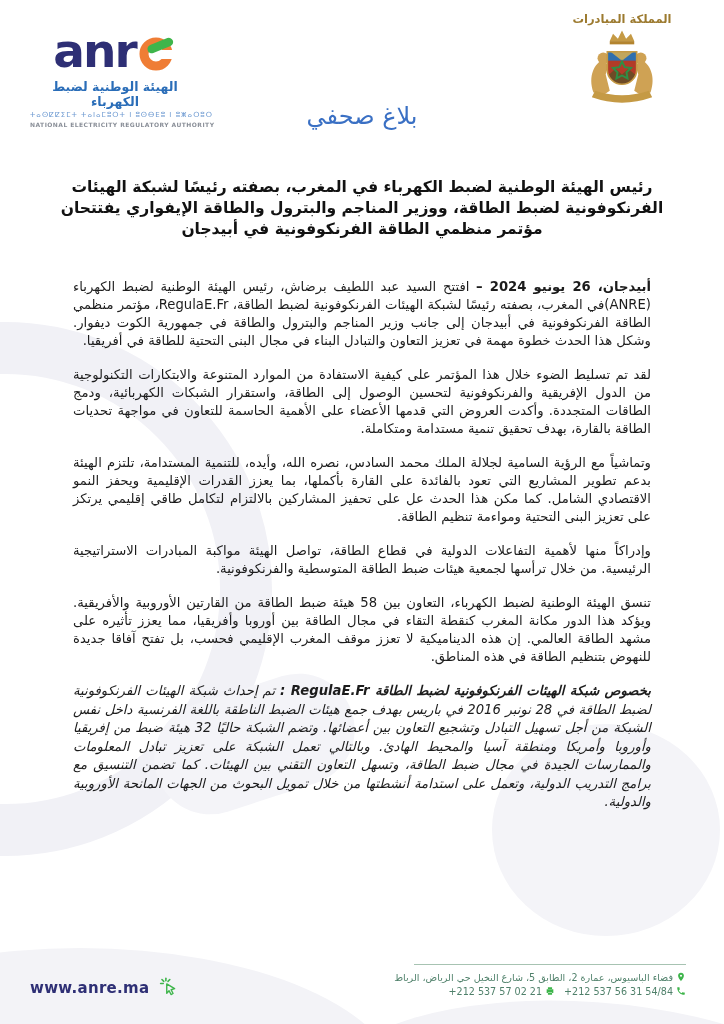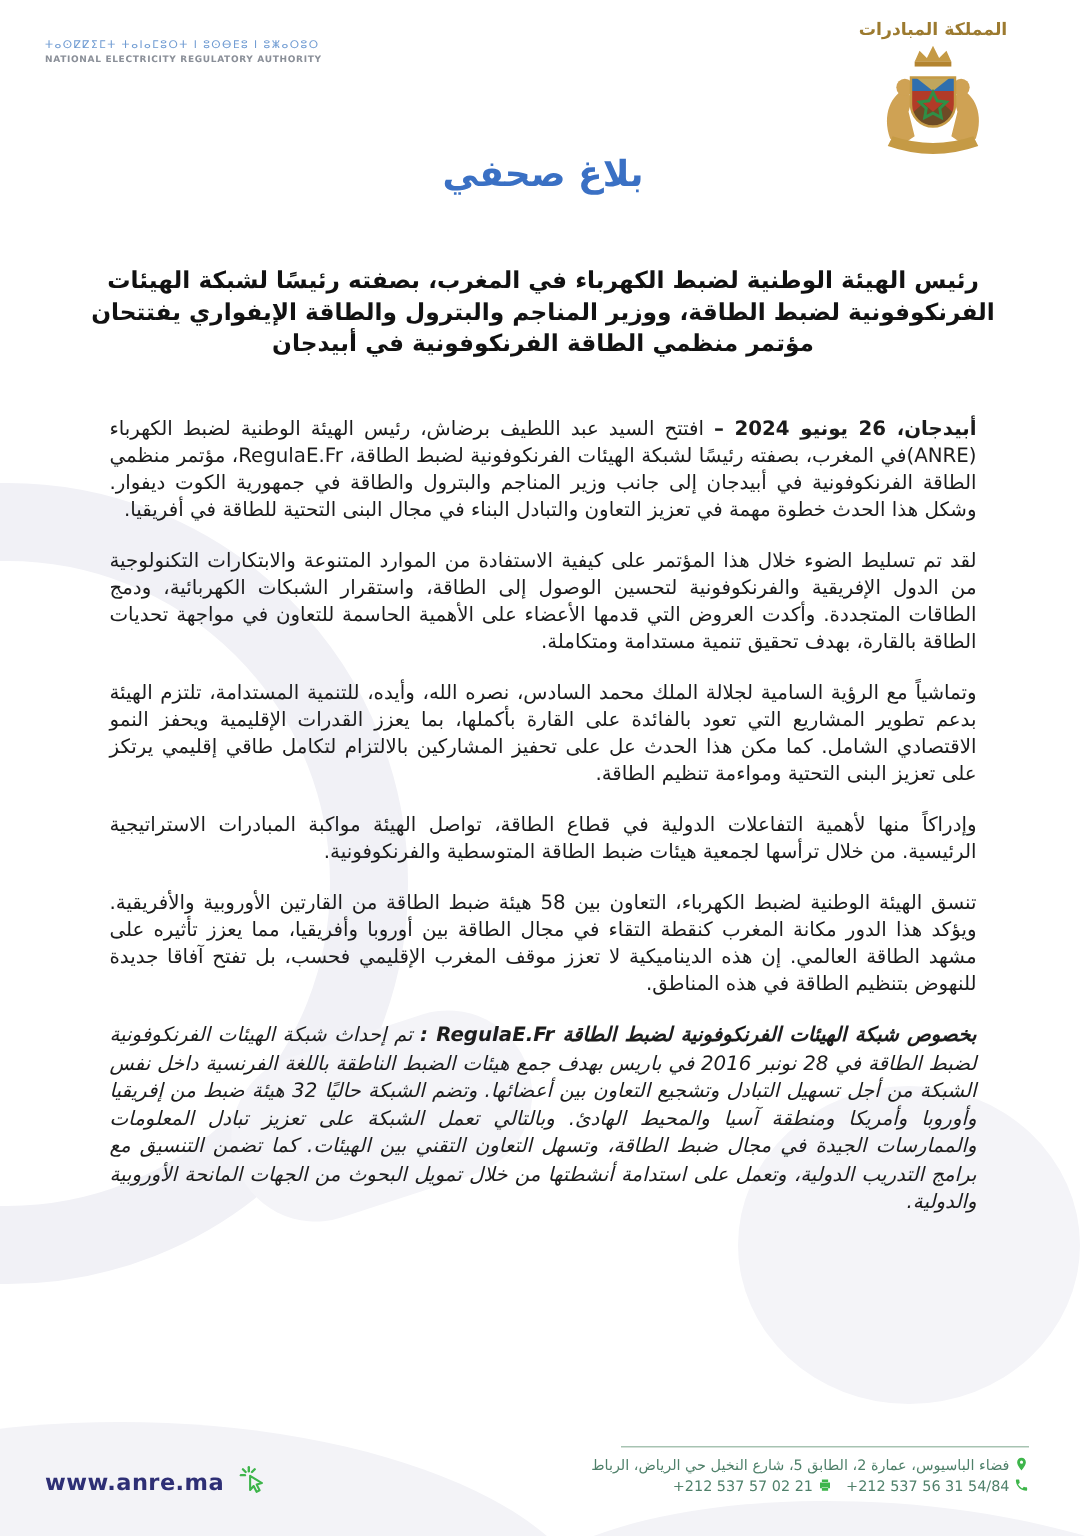--- a/index.html
+++ b/index.html
@@ -28,21 +28,21 @@
   .logo-en { color:#8a8f98; font-size:6px; font-weight:bold; letter-spacing:0.45px; margin-top:2px; white-space:nowrap; }
 
   
   .kingdom { position:absolute; right:24px; top:12px; width:156px; text-align:center; }
   .kingdom-label { color:#9c7a2f; font-size:11.5px; font-weight:bold; direction:rtl; }
   .kingdom svg { margin-top:1px; }
 
   
   .press-title {
     position:absolute; top:102px; left:0; right:0; text-align:center;
-    font-size:24px; font-weight:bold; color:#3a70c4; direction:rtl;
+    font-size:24px; font-weight:normal; color:#3a70c4; direction:rtl;
   }
 
   
   .headline {
     position:absolute; top:177px; left:60px; right:60px; text-align:center;
     font-weight:bold; font-size:15.5px; line-height:21px; color:#121212; direction:rtl;
   }
 
   
   .body {
@@ -82,20 +82,29 @@
 
   <div class="deco deco-ring"></div>
   <div class="deco deco-capsule"></div>
   <div class="deco deco-circle-r"></div>
   <div class="deco deco-bottom-l"></div>
   <div class="deco deco-bottom-r"></div>
 
   <div class="content">
 
     <div class="logo">
+      <div class="logo-word">
+        <span class="logo-anr">anr</span>
+        <svg class="logo-e" viewBox="0 0 40 40">
+          <circle cx="19" cy="22" r="12" fill="none" stroke="#ef7d35" stroke-width="9"></circle>
+          <rect x="24" y="18" width="14" height="9" fill="#ffffff"></rect>
+          <rect x="12" y="11" width="27" height="8.5" rx="4.2" fill="#3eb54b" transform="rotate(-22 20 20)"></rect>
+        </svg>
+      </div>
+      <div class="logo-ar">الهيئة الوطنية لضبط الكهرباء</div>
       <div class="logo-tf">ⵜⴰⵙⵇⵇⵉⵎⵜ ⵜⴰⵏⴰⵎⵓⵔⵜ ⵏ ⵓⵙⴱⴹⵓ ⵏ ⵓⵥⴰⵔⵓⵔ</div>
       <div class="logo-en">NATIONAL ELECTRICITY REGULATORY AUTHORITY</div>
     </div>
 
     <div class="kingdom">
       <div class="kingdom-label">المملكة المبادرات</div>
       <svg width="106" height="82" viewBox="0 0 130 100">
         <defs>
           <clipPath id="shieldClip">
             <path d="M47 30 h36 v22 a18 18 0 0 1 -36 0 z"></path>

